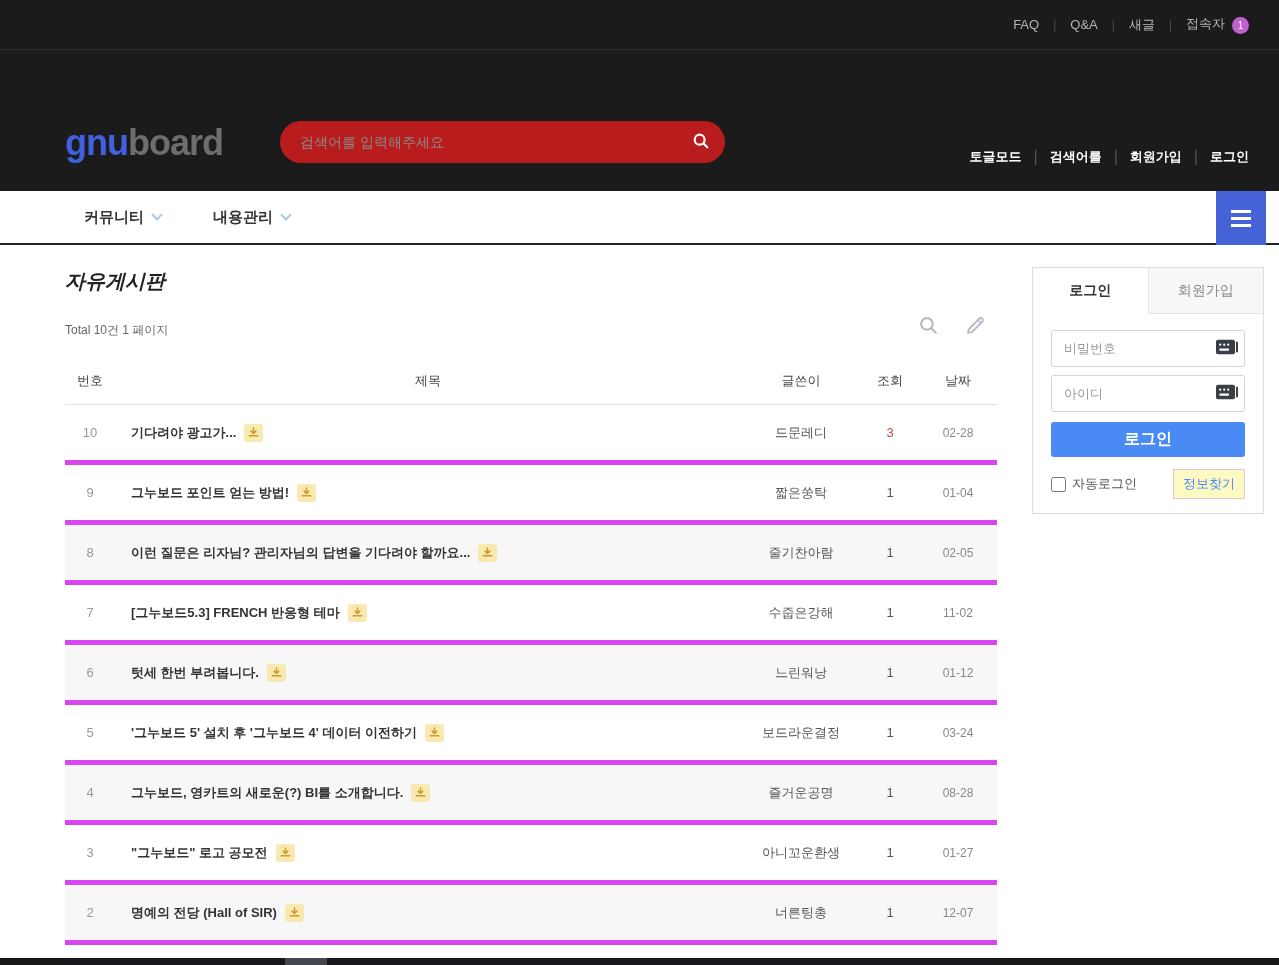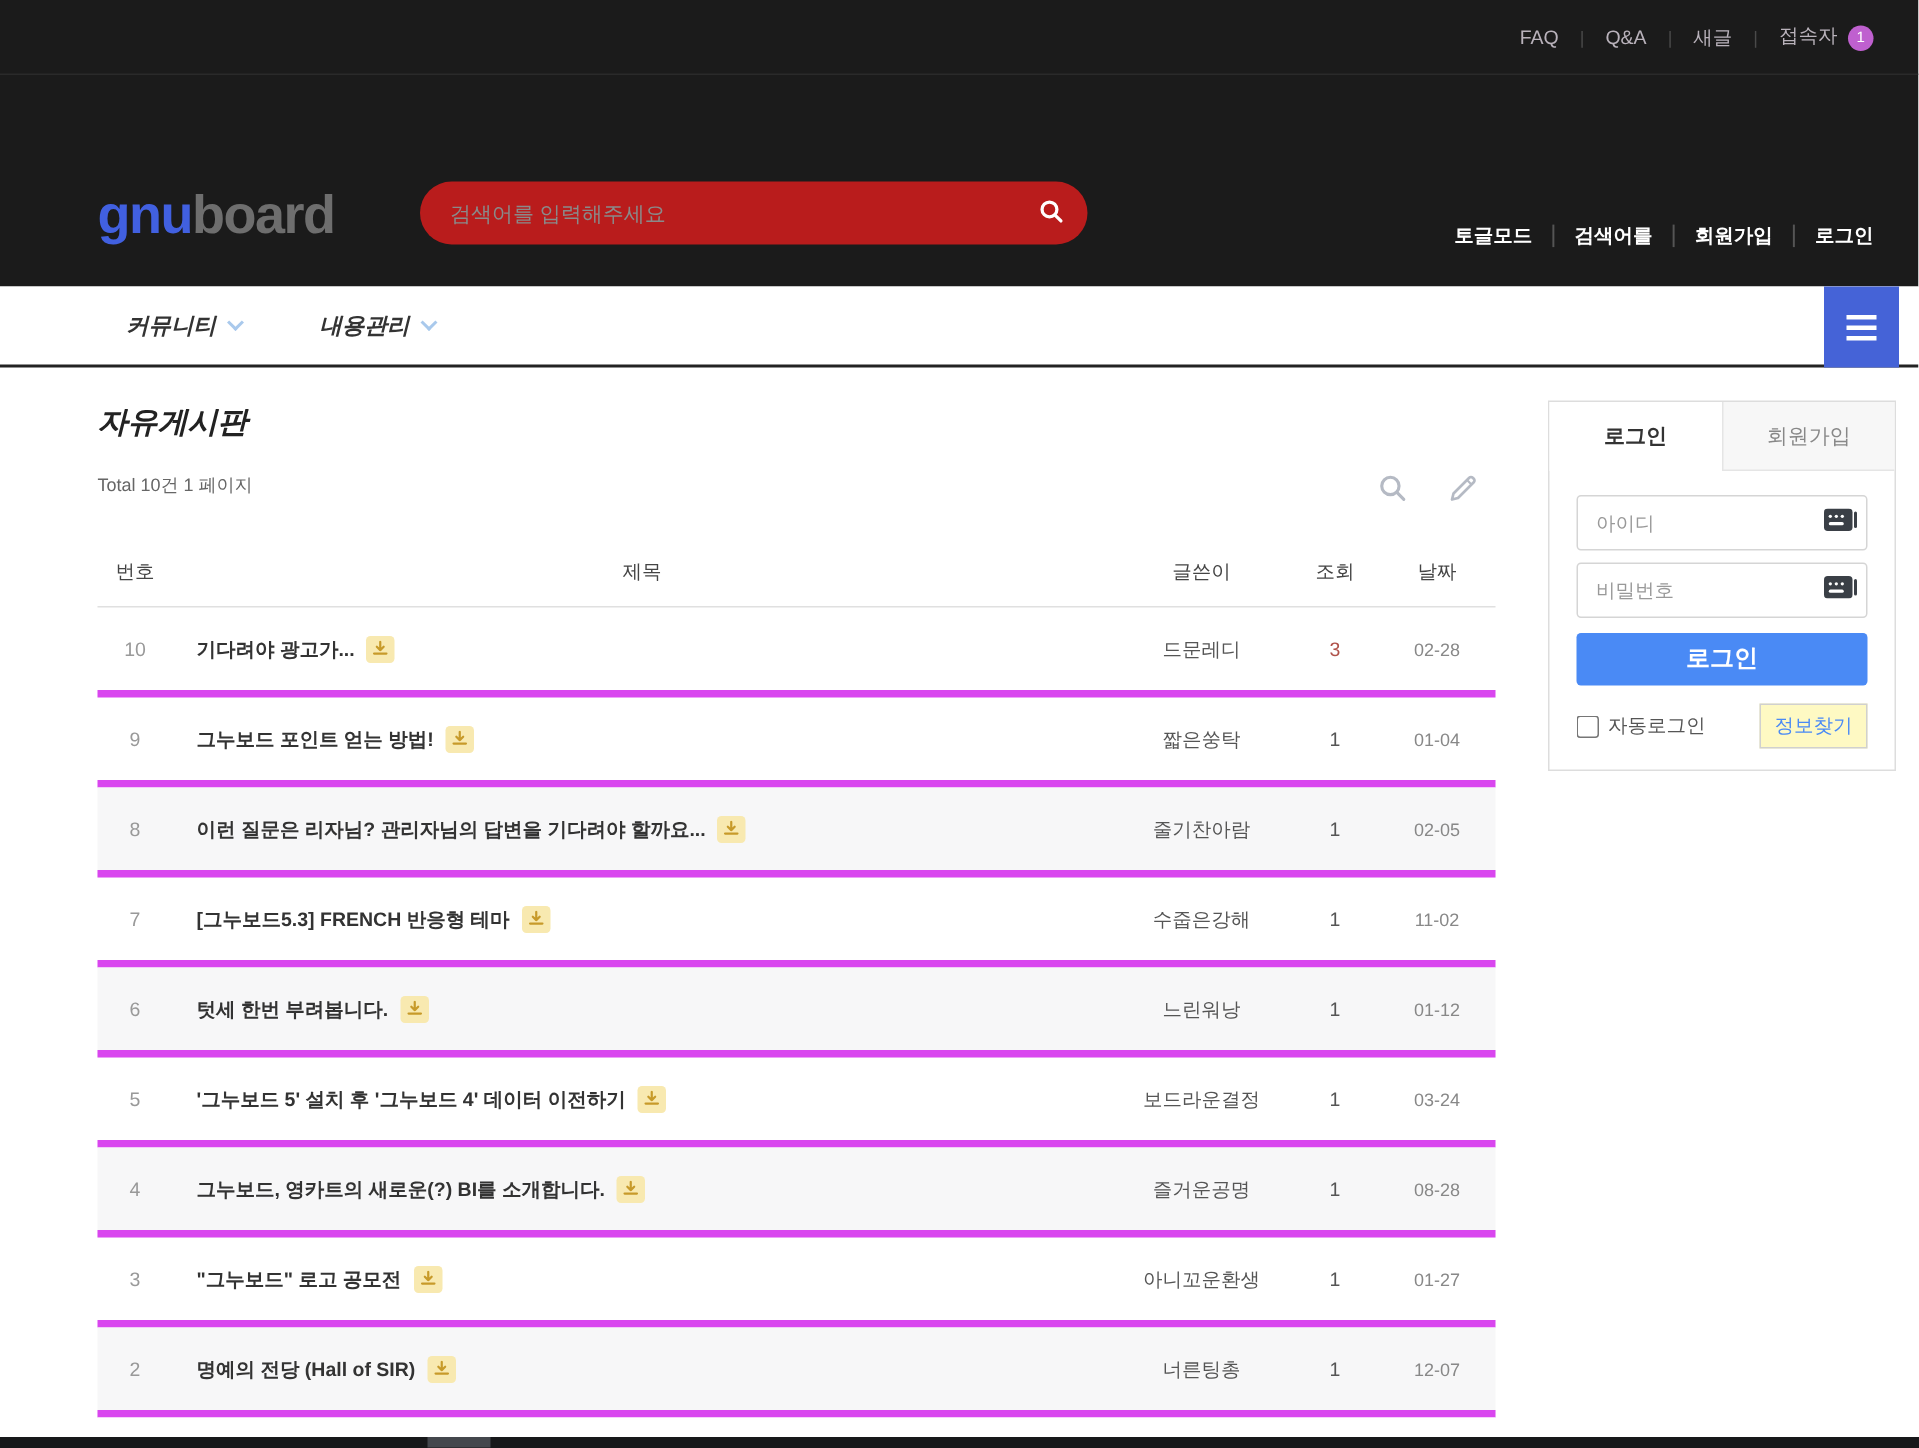--- a/index.html
+++ b/index.html
@@ -29,35 +29,35 @@
   .search-pill input::placeholder { color:#8a8a8a; }
   .search-pill .sbtn { width:48px; height:42px; background:transparent; border:none;
     cursor:pointer; display:flex; align-items:center; justify-content:center; }
 
   .head-links { position:absolute; right:30px; top:98px; display:flex; align-items:center;margin-left:39px; }
   .head-links .hlink { color:#ffffff; font-size:13px; font-weight:bold; cursor:pointer; }
   .head-links .sep { color:#555; margin:0 12px; }
 
   
   .navbar { height:54px; background:#fff; border-bottom:2px solid #232323;
-    display:flex; align-items:center; padding-left:84px; position:relative;font-style:italic; }
+    display:flex; align-items:center; padding-left:84px; position:relative; }
   .nav-item { display:flex; align-items:center; margin-right:52px; cursor:pointer; }
   .nav-item .nlabel { font-size:15px; font-weight:bold; color:#333; }
   .chev { width:8px; height:8px; border-right:2px solid #a9c9ec; border-bottom:2px solid #a9c9ec;
     transform:rotate(45deg); margin-left:9px; margin-top:-4px; }
   .menu-btn { position:absolute; right:13px; top:0; width:50px; height:54px; background:#4563d7;
     border:none; cursor:pointer; display:flex; flex-direction:column; align-items:center;
     justify-content:center; gap:4px; }
   .menu-btn i { display:block; width:20px; height:3px; background:#fff; }
 
   
   .content { display:flex; padding:0 15px 0 65px; }
   .main { width:932px; }
   .board-title { margin-top:23px; font-size:20px; font-weight:bold; color:#222;font-style:italic; }
-  .total-row { margin-top:20px; display:flex; align-items:flex-start;gap:45px; }
+  .total-row { margin-top:20px; display:flex; align-items:flex-end;gap:45px; }
   .total-text { color:#666; font-size:12px; }
   .tool-icons { margin-left:auto; display:flex; gap:26px; padding-right:12px; }
   .tool-icons .ticon { background:none; border:none; cursor:pointer; }
 
   
   .btable { margin-top:18px; width:100%; }
   .brow { display:grid; grid-template-columns:50px 1fr 120px 58px 78px; align-items:center; }
   .brow.head { height:48px; border-bottom:1px solid #e0e0e0; }
   .brow.head .hc { font-size:13px; color:#444; text-align:center; }
   .brow.item { height:60px; border-bottom:5px solid #d946ef; cursor:pointer; }
@@ -348,34 +348,34 @@
   </div>
 
   <div class="sidebar">
     <div class="login-box">
       <div class="ltabs">
         <div class="ltab active">로그인</div>
         <div class="ltab inactive">회원가입</div>
       </div>
       <div class="lform">
         <div class="inp-wrap">
-          <input type="text" placeholder="아이디" style="">
+          <input type="password" placeholder="비밀번호" style="">
           <span class="kbd-icon">
             <svg width="22" height="15" viewBox="0 0 22 15">
                 <rect x="0" y="0" width="19" height="15" rx="2.5" fill="#3a3f46"></rect>
                 <circle cx="4.2" cy="5.2" r="1.1" fill="#fff"></circle>
                 <circle cx="8.2" cy="5.2" r="1.1" fill="#fff"></circle>
                 <circle cx="12.2" cy="5.2" r="1.1" fill="#fff"></circle>
                 <rect x="3.2" y="9" width="10" height="2.2" rx="1.1" fill="#fff"></rect>
                 <rect x="20" y="2" width="2" height="11" rx="1" fill="#3a3f46"></rect>
               </svg>
           </span>
         </div>
         <div class="inp-wrap">
-          <input type="password" placeholder="비밀번호" style="">
+          <input type="text" placeholder="아이디" style="">
           <span class="kbd-icon">
             <svg width="22" height="15" viewBox="0 0 22 15">
                 <rect x="0" y="0" width="19" height="15" rx="2.5" fill="#3a3f46"></rect>
                 <circle cx="4.2" cy="5.2" r="1.1" fill="#fff"></circle>
                 <circle cx="8.2" cy="5.2" r="1.1" fill="#fff"></circle>
                 <circle cx="12.2" cy="5.2" r="1.1" fill="#fff"></circle>
                 <rect x="3.2" y="9" width="10" height="2.2" rx="1.1" fill="#fff"></rect>
                 <rect x="20" y="2" width="2" height="11" rx="1" fill="#3a3f46"></rect>
               </svg>
           </span>

